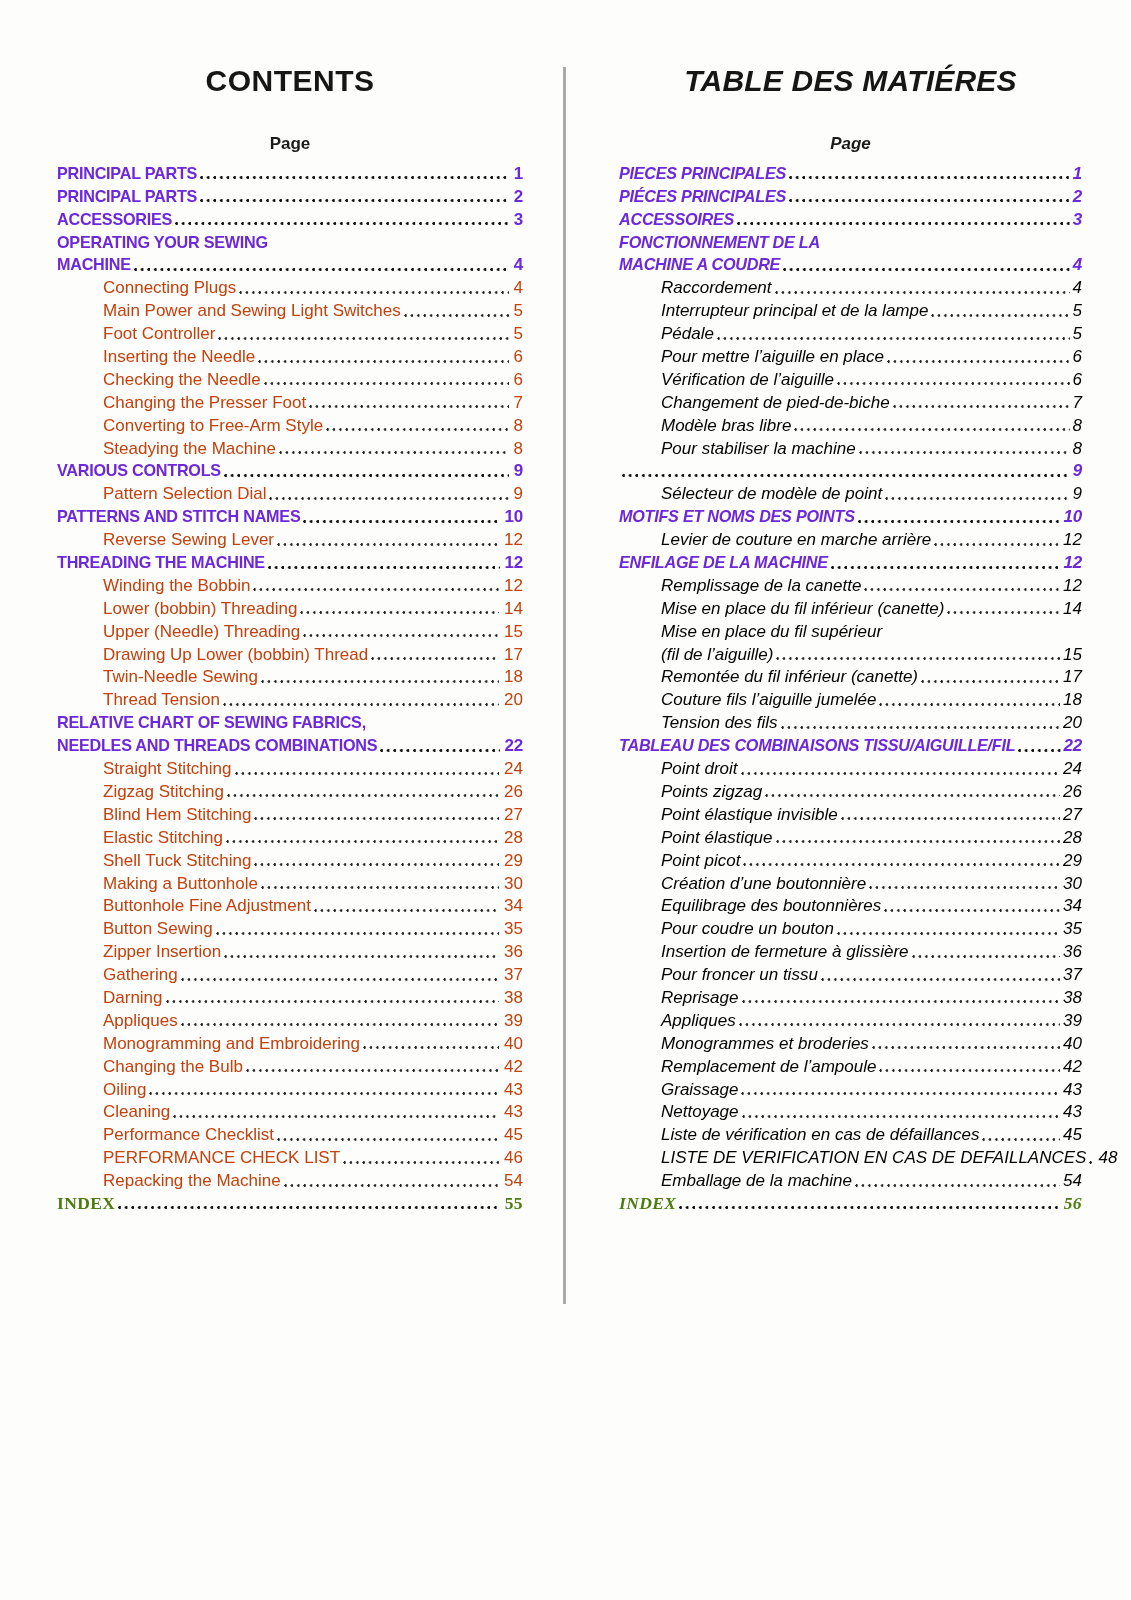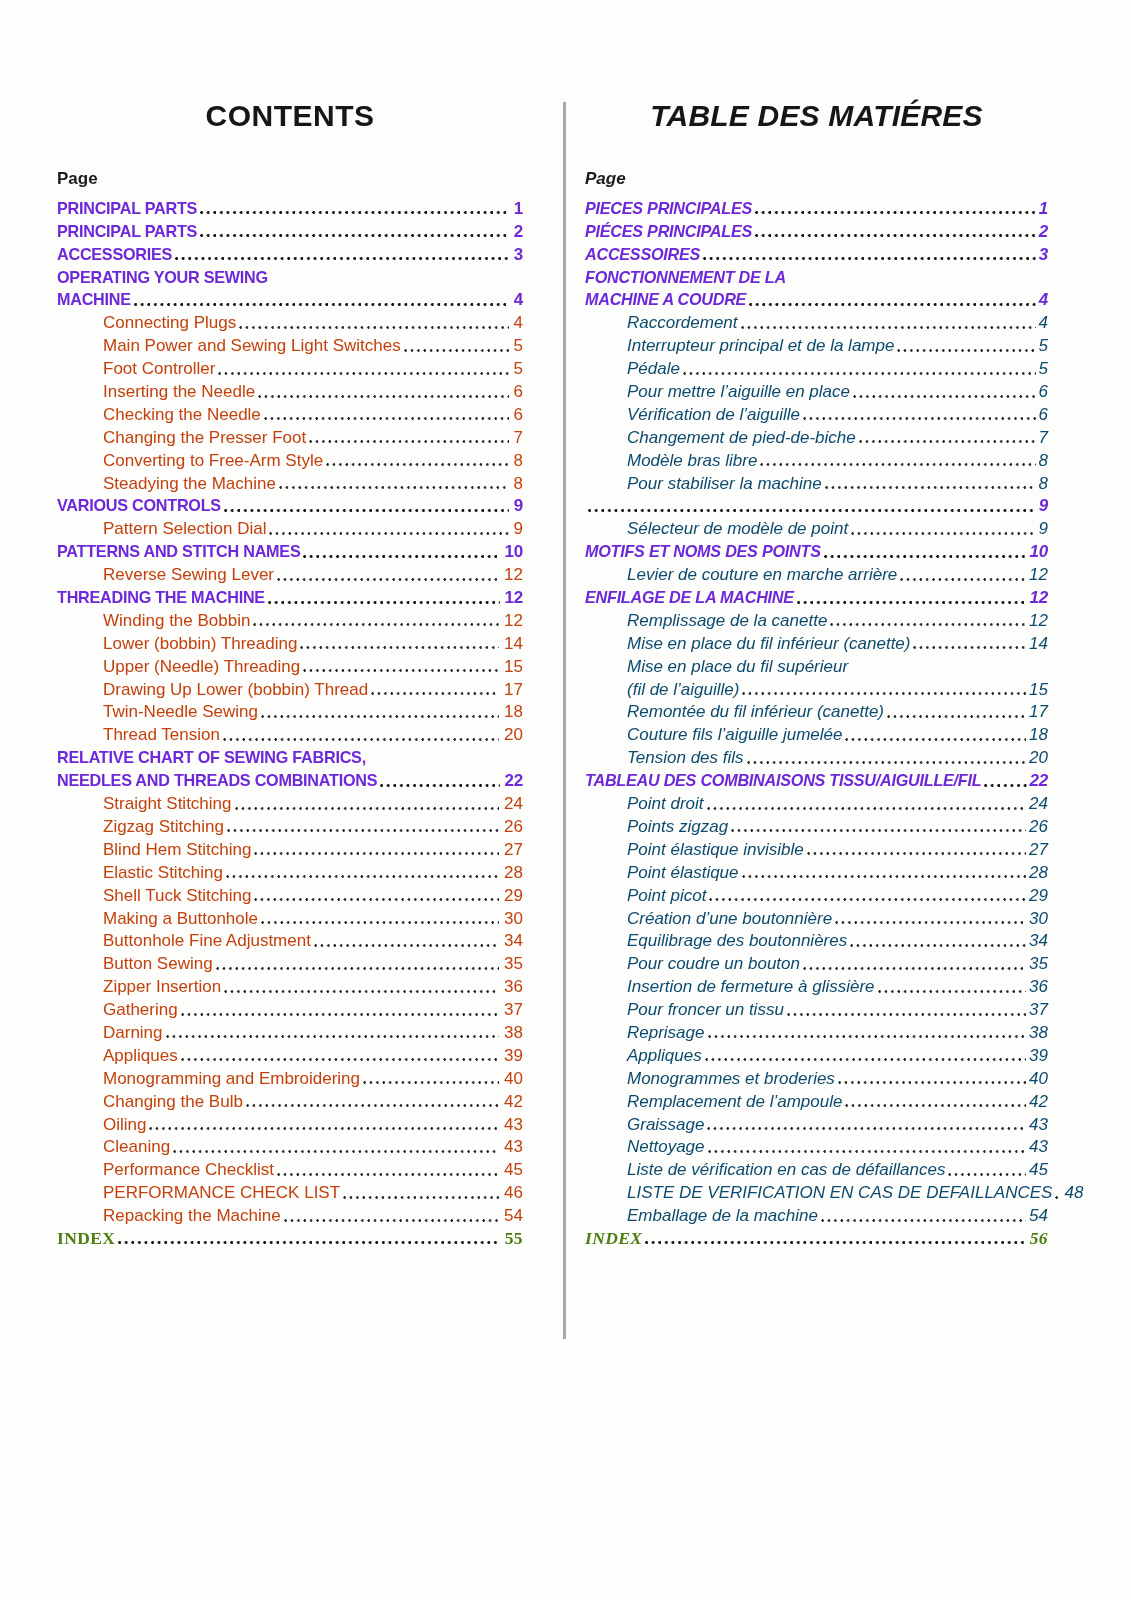--- a/index.html
+++ b/index.html
@@ -3,44 +3,44 @@
 <meta charset="utf-8">
 <style>
   html, body { margin: 0; padding: 0; }
   body {
     width: 1131px; height: 1600px;
     background: #fdfdfc;
     font-family: "Liberation Sans", sans-serif;
     color: #1b1b1b;
     -webkit-font-smoothing: antialiased;
   }
-  .page { position: relative; width: 1131px; height: 1304px; overflow: hidden; margin-top: 35px; }
+  .page { position: relative; width: 1131px; height: 1304px; overflow: hidden; }
 
   .divider {
     position: absolute; left: 563px; top: 67px;
     width: 2.5px; height: 1463px;
     background: #a9a9a9;
   }
 
   .col { position: absolute; top: 0; }
   .col-left  { left: 57px;  width: 466px; }
-  .col-right { left: 585px; width: 463px; }
+  .col-right { left: 619px; width: 463px; }
 
   .col-title {
     margin: 64px 0 0 0;
     text-align: center;
     font-size: 30px; font-weight: bold;
     letter-spacing: 0.5px;
     color: #161616;
   }
   .col-right .col-title { font-style: italic; letter-spacing: 0.2px; }
 
   .page-label {
     margin-top: 37px;
-    text-align: left;
+    text-align: center;
     font-size: 17px; font-weight: bold;
     line-height: 18px;
   }
   .col-right .page-label { font-style: italic; }
 
   .toc-list { margin-top: 8px; }
 
   .toc-row {
     display: flex;
     align-items: flex-end;
@@ -69,21 +69,21 @@
   
   .toc-row.section { font-weight: bold; font-size: 16.2px; letter-spacing: -0.25px; color: #6d28d9; }
   .toc-row.section .leader {
     background-image: radial-gradient(circle at 1.6px 1.5px, #111 1.2px, rgba(0,0,0,0) 1.65px);
     background-size: 6.6px 3px;
   }
   .toc-row.section .toc-page { font-size: 17px; }
 
   
   .col-left  .toc-row.sub { padding-left: 46px; color: #c2410c; }
-  .col-right .toc-row.sub { padding-left: 42px; color: #0c4a6e; }
+  .col-right .toc-row.sub { padding-left: 42px; color: #000000; }
 
   
   .toc-row.no-leader .leader { background: none; }
 
   
   .toc-row.index {
     font-family: "Liberation Serif", serif;
     font-weight: bold; font-size: 17.5px; letter-spacing: 0.4px;
     color: #4d7c0f;
   }

